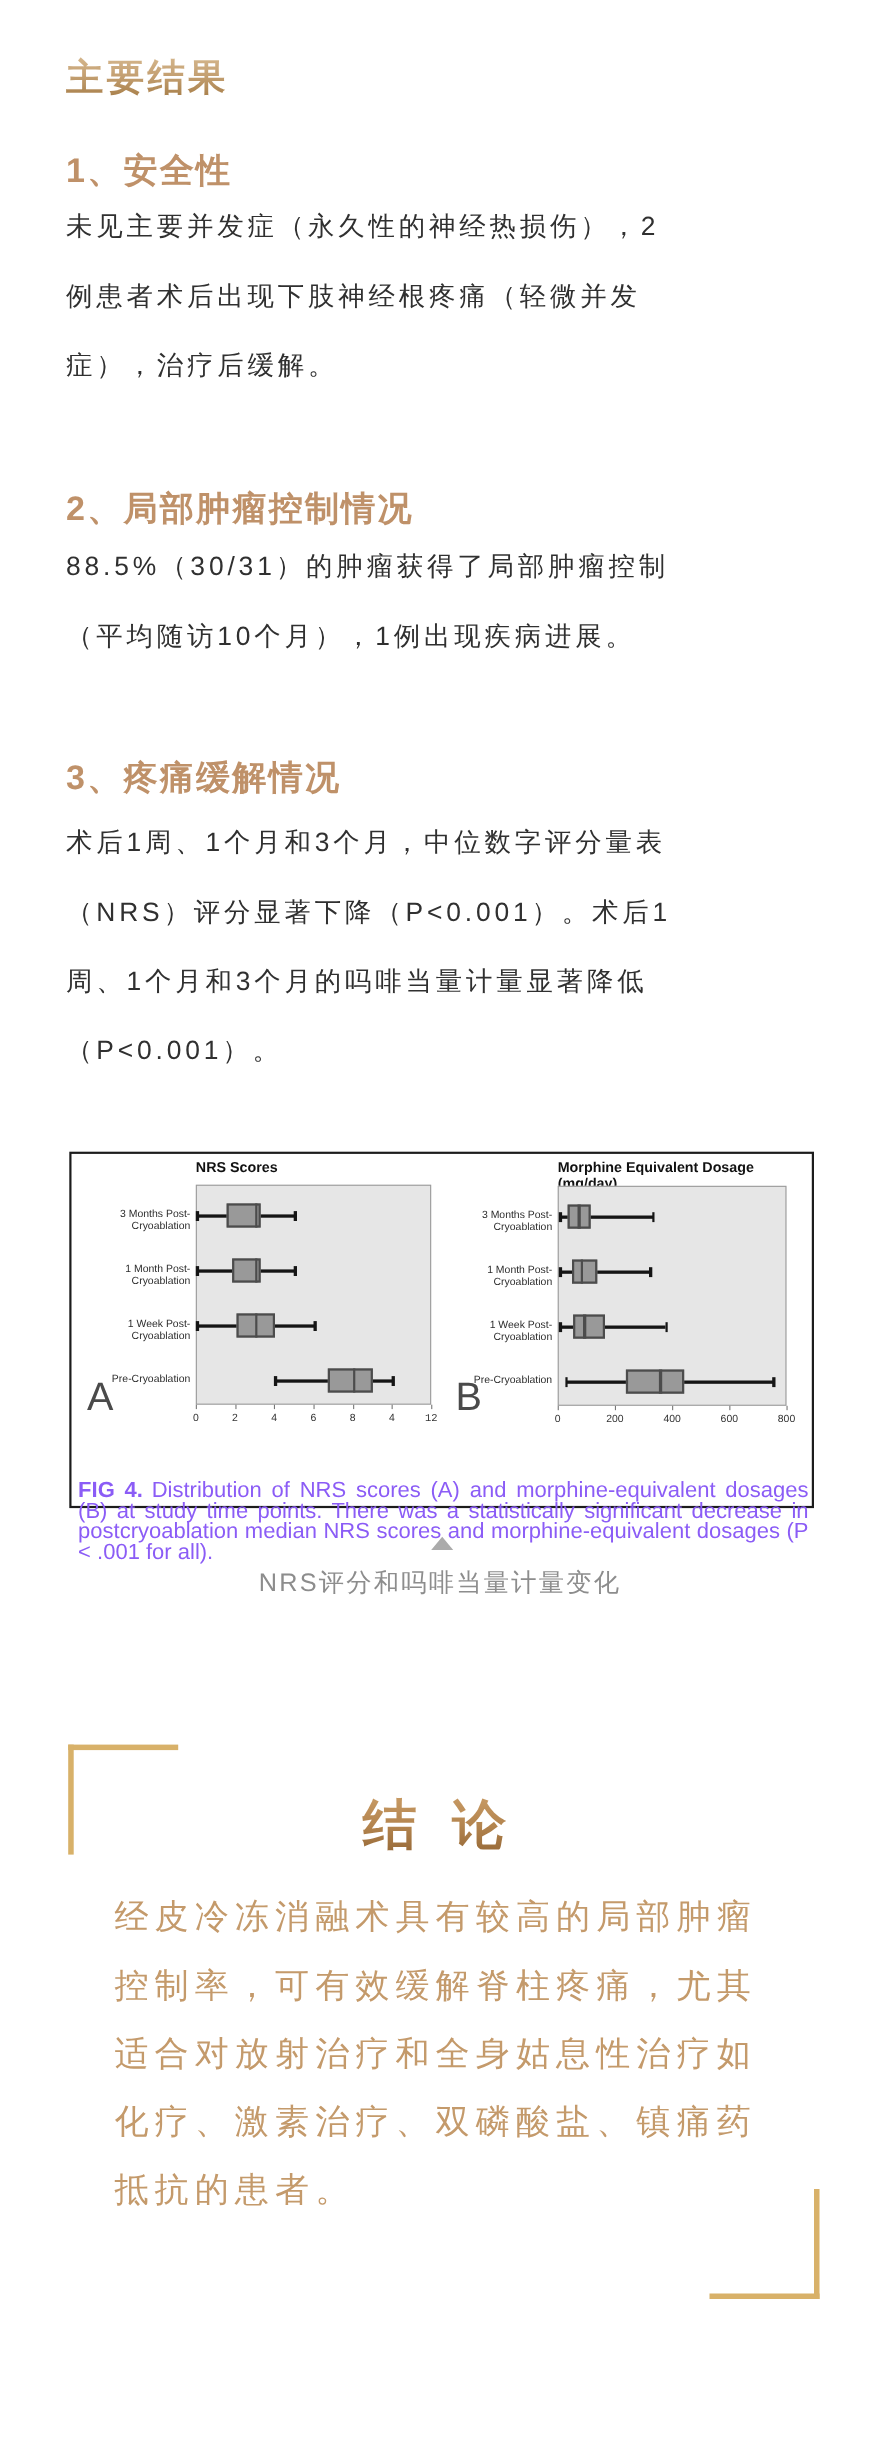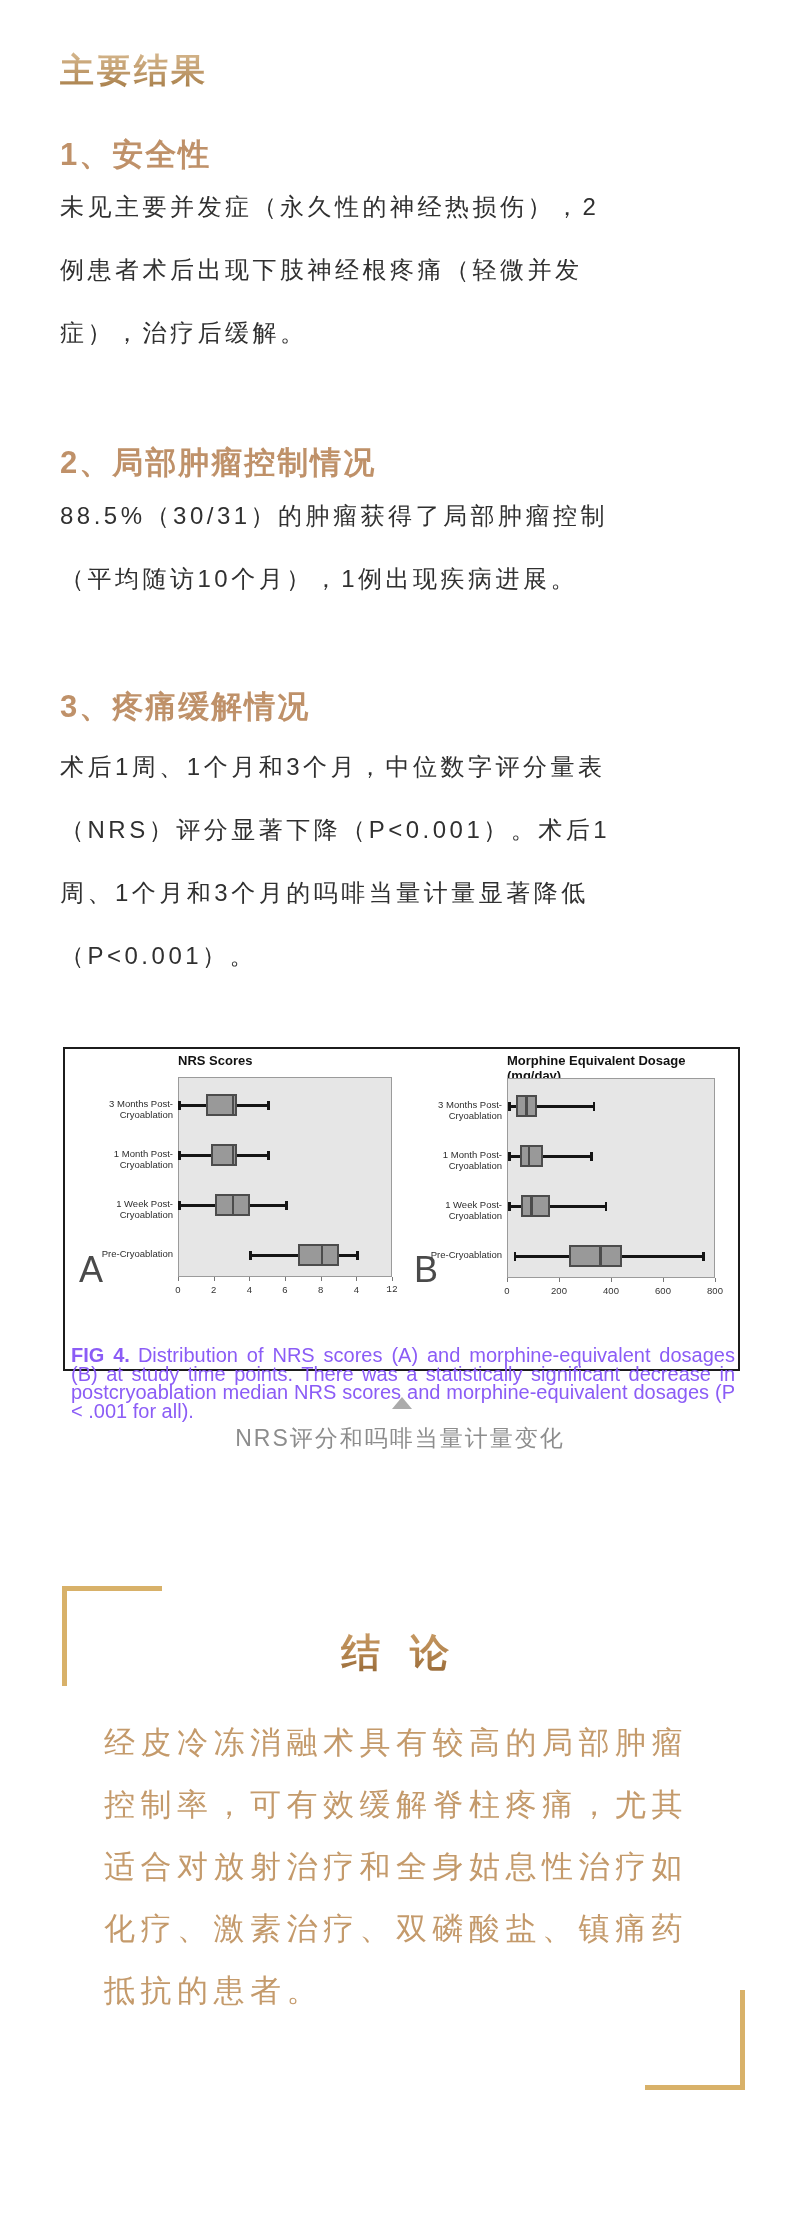--- a/index.html
+++ b/index.html
@@ -61,21 +61,21 @@
   #bracket-open{
     left:62px;top:1586px;width:100px;height:100px;
     border-left:5px solid #d8b169;border-top:5px solid #d8b169;box-sizing:border-box;
   }
   #bracket-close{
     left:645px;top:1990px;width:100px;height:100px;
     border-right:5px solid #d8b169;border-bottom:5px solid #d8b169;box-sizing:border-box;
   }
   #conclusion-title{
     left:0;top:1626px;width:800px;text-align:center;
-    font-family:"Liberation Serif",serif;font-weight:700;font-size:39px;letter-spacing:10px;
+    font-family:"Liberation Serif",serif;font-weight:700;font-size:49px;letter-spacing:10px;
     color:#a87c48;
     background:linear-gradient(180deg,#cda06a 0%,#b4854f 50%,#8f6231 100%);
     -webkit-background-clip:text;background-clip:text;-webkit-text-fill-color:transparent;
   }
   #conclusion-body{
     left:104px;top:1712px;width:610px;font-size:31px;line-height:62px;
     letter-spacing:5.5px;color:#c49a6b;white-space:pre-line;
   }
 </style>
 </head>

